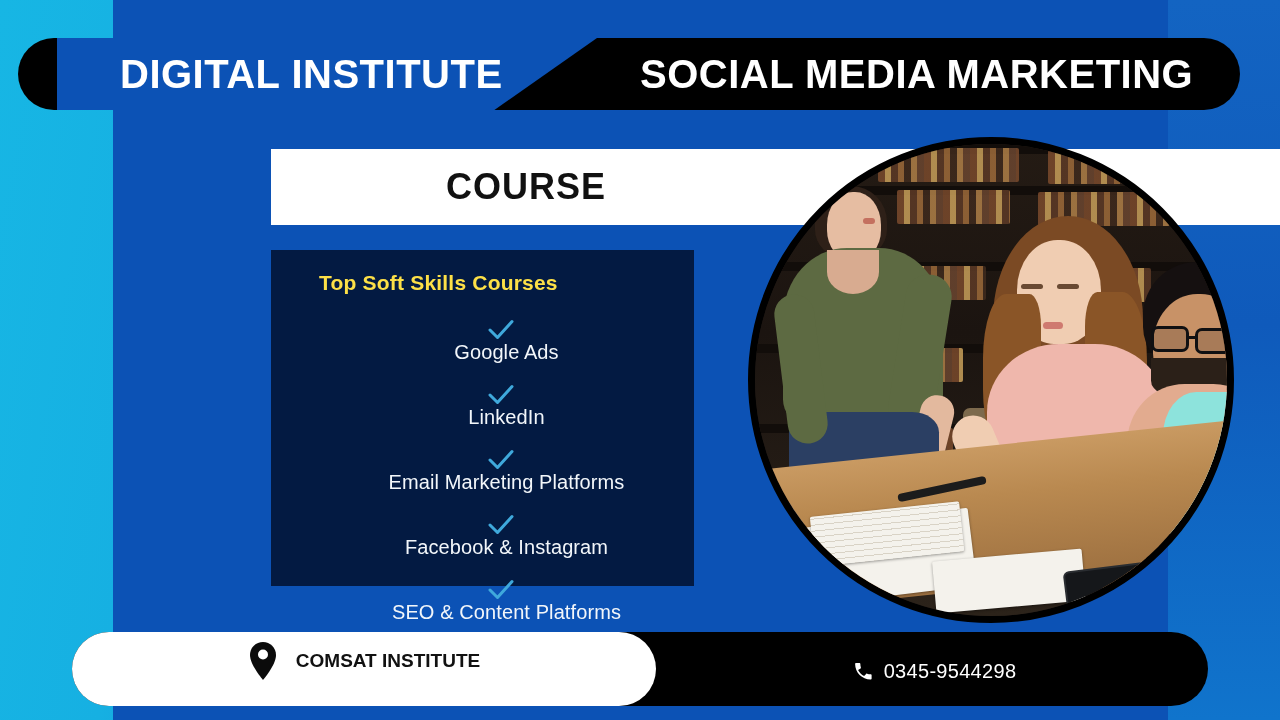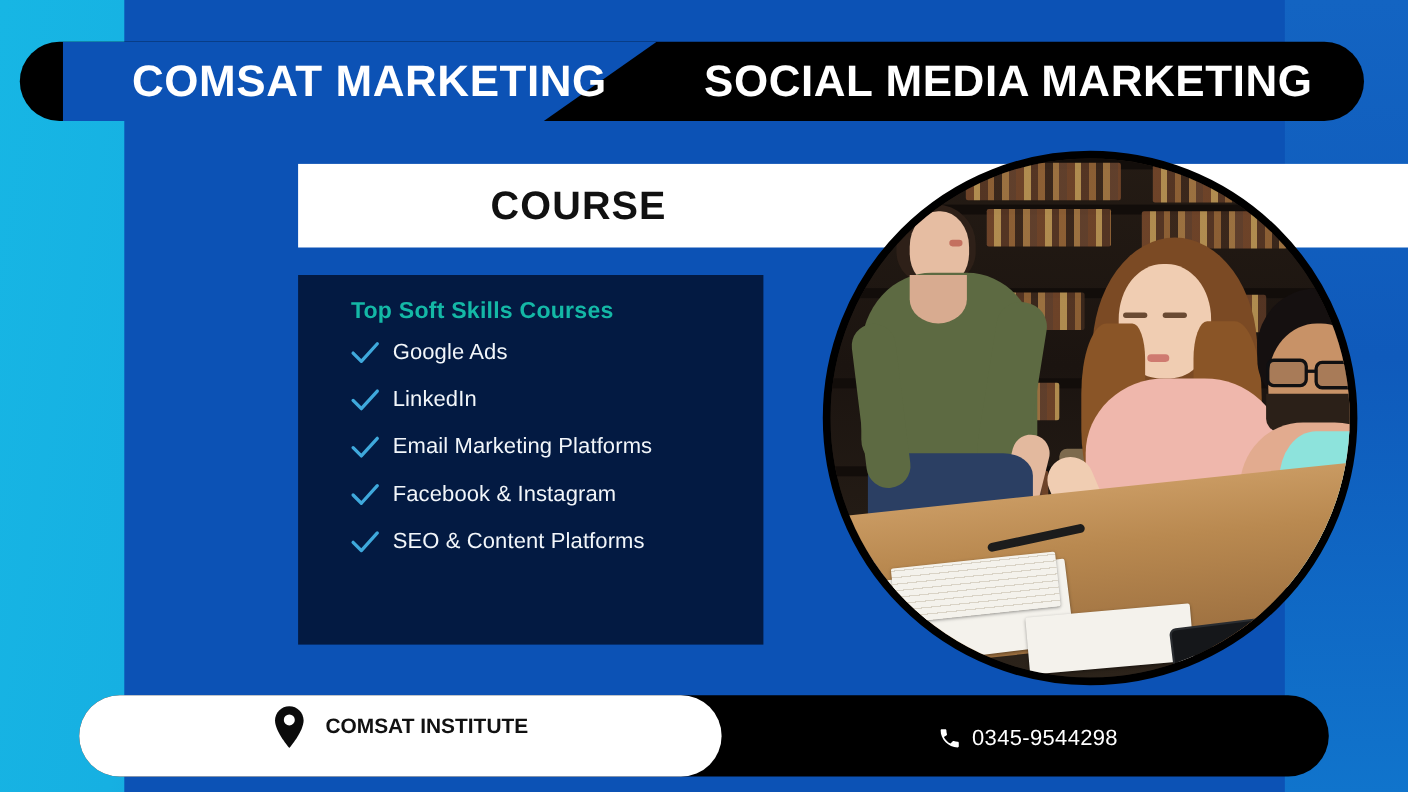--- a/index.html
+++ b/index.html
@@ -66,29 +66,30 @@
   }
 
   
   .skills-box{
     position:absolute; left:271px; top:250px;
     width:423px; height:336px;
     background:#031A42;
     padding:21px 0 0 48px;
   }
   .skills-heading{
-    color:#14b8a6; font-size:21px; font-weight:bold;
-    letter-spacing:0.2px; margin-bottom:14px;
+    color:#fde047; font-size:21px; font-weight:bold;
+    letter-spacing:0.2px; margin-bottom:24px;
   }
   .skills-list{ list-style:none; }
   .skills-list li{
     display:flex; align-items:center;
     color:#F2F6FA; font-size:20px;
     margin-bottom:20px;
     letter-spacing:0.1px;
+    flex-direction:column;
   }
   .check-icon{
     width:26px; height:22px;
     margin-right:12px;
     flex:0 0 auto;
     display:block;
   }
 
   
   .photo-circle{
@@ -183,21 +184,21 @@
 </head>
 <body>
 
 <div id="poster">
 
   <div class="panel-main"></div>
   <div class="panel-right-edge"></div>
 
   <div class="header-band"></div>
   <div class="header-blue-shape"></div>
-  <div class="header-label left">COMSAT MARKETING</div>
+  <div class="header-label left">DIGITAL INSTITUTE</div>
   <div class="header-label right">SOCIAL MEDIA MARKETING</div>
 
   <div class="course-bar"></div>
   <div class="course-title">COURSE</div>
 
   <div class="skills-box">
     <div class="skills-heading">Top Soft Skills Courses</div>
     <ul class="skills-list">
       <li>
         <svg class="check-icon" viewBox="0 0 26 22">

